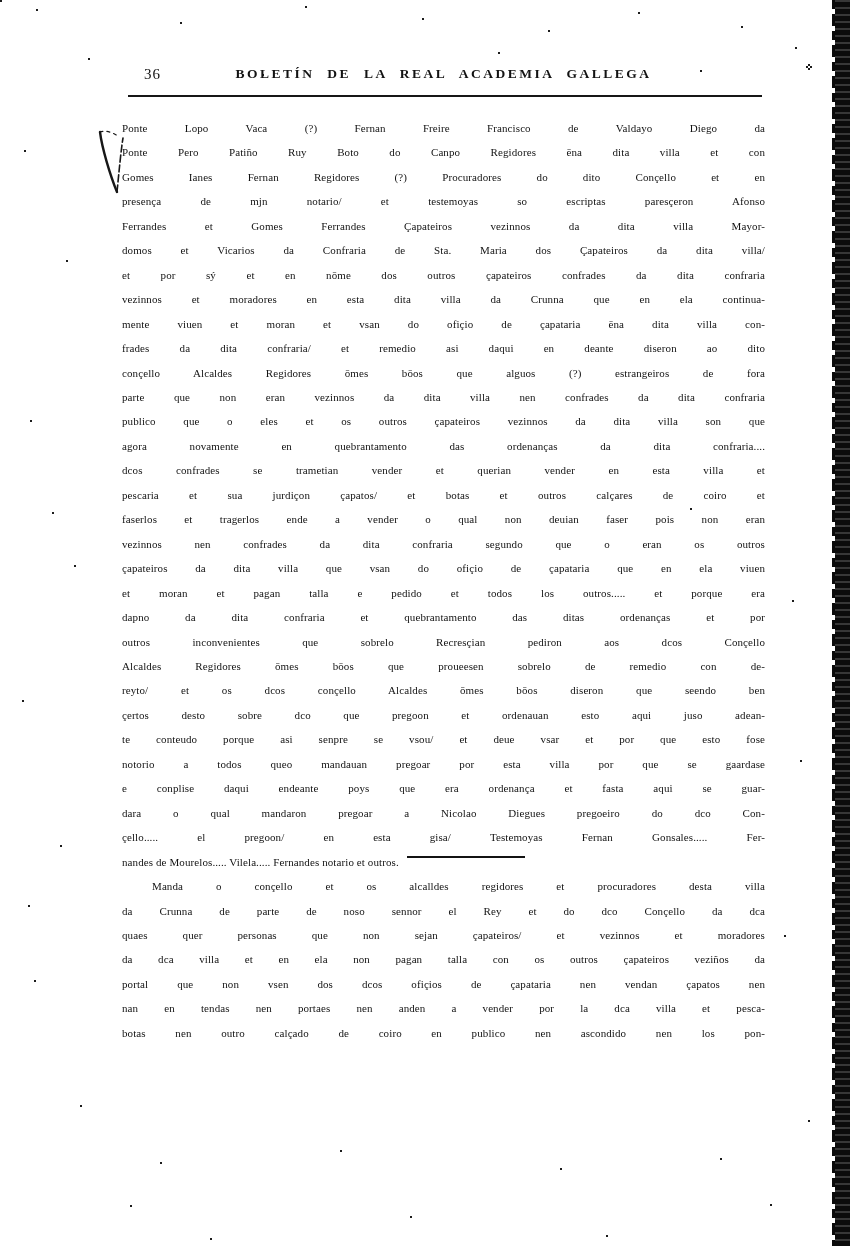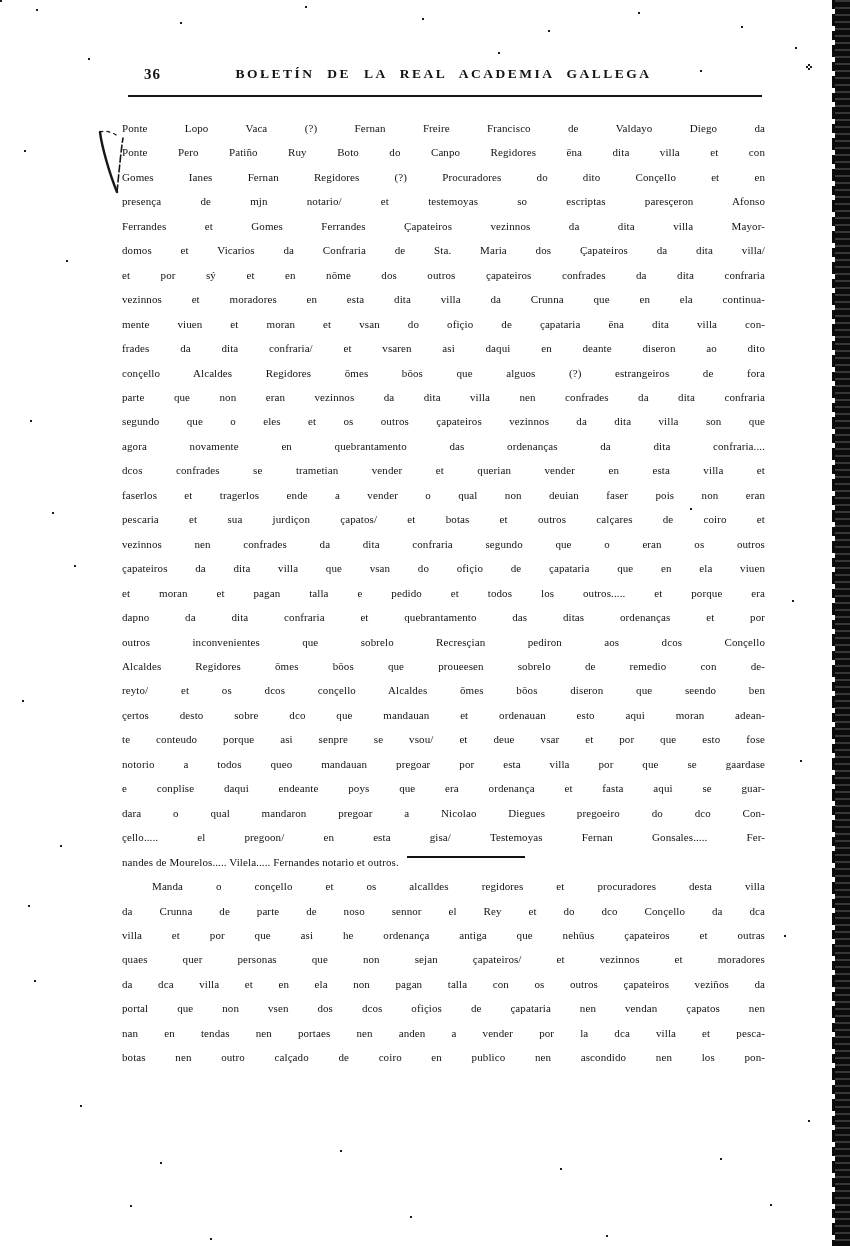--- a/index.html
+++ b/index.html
@@ -57,21 +57,21 @@
     font-size: 13.5px;
     font-weight: bold;
     letter-spacing: 2.5px;
     word-spacing: 7px;
     white-space: nowrap;
   }
   .page-num {
     position: absolute;
     left: 22px; top: 0px;
     font-size: 15px;
-    font-weight: bold;
+    font-weight: normal;
     letter-spacing: 1px;
     word-spacing: normal;
   }
   .head-rule {
     position: absolute;
     top: 95px; left: 128px; width: 634px;
     border-top: 2px solid #161616;
   }
 
   
@@ -138,53 +138,52 @@
       <div>
           <div class="line">Ponte Lopo Vaca (?) Fernan Freire Francisco de Valdayo Diego da</div>
           <div class="line">Ponte Pero Patiño Ruy Boto do Canpo Regidores ēna dita villa et con</div>
           <div class="line">Gomes Ianes Fernan Regidores (?) Procuradores do dito Conçello et en</div>
           <div class="line">presença de mjn notario/ et testemoyas so escriptas paresçeron Afonso</div>
           <div class="line">Ferrandes et Gomes Ferrandes Çapateiros vezinnos da dita villa Mayor-</div>
           <div class="line">domos et Vicarios da Confraria de Sta. Maria dos Çapateiros da dita villa/</div>
           <div class="line">et por sý et en nōme dos outros çapateiros confrades da dita confraria</div>
           <div class="line">vezinnos et moradores en esta dita villa da Crunna que en ela continua-</div>
           <div class="line">mente viuen et moran et vsan do ofiçio de çapataria ēna dita villa con-</div>
-          <div class="line">frades da dita confraria/ et vsaren asi daqui en deante diseron ao dito</div>
+          <div class="line">frades da dita confraria/ et remedio asi daqui en deante diseron ao dito</div>
           <div class="line">conçello Alcaldes Regidores ōmes bōos que alguos (?) estrangeiros de fora</div>
           <div class="line">parte que non eran vezinnos da dita villa nen confrades da dita confraria</div>
-          <div class="line">segundo que o eles et os outros çapateiros vezinnos da dita villa son que</div>
+          <div class="line">publico que o eles et os outros çapateiros vezinnos da dita villa son que</div>
           <div class="line">agora novamente en quebrantamento das ordenanças da dita confraria....</div>
           <div class="line">dcos confrades se trametian vender et querian vender en esta villa et</div>
+          <div class="line">pescaria et sua jurdiçon çapatos/ et botas et outros calçares de coiro et</div>
           <div class="line">faserlos et tragerlos ende a vender o qual non deuian faser pois non eran</div>
-          <div class="line">pescaria et sua jurdiçon çapatos/ et botas et outros calçares de coiro et</div>
           <div class="line">vezinnos nen confrades da dita confraria segundo que o eran os outros</div>
           <div class="line">çapateiros da dita villa que vsan do ofiçio de çapataria que en ela viuen</div>
           <div class="line">et moran et pagan talla e pedido et todos los outros..... et porque era</div>
           <div class="line">dapno da dita confraria et quebrantamento das ditas ordenanças et por</div>
           <div class="line">outros inconvenientes que sobrelo Recresçian pediron aos dcos Conçello</div>
           <div class="line">Alcaldes Regidores ōmes bōos que proueesen sobrelo de remedio con de-</div>
           <div class="line">reyto/ et os dcos conçello Alcaldes ōmes bōos diseron que seendo ben</div>
-          <div class="line">çertos desto sobre dco que mandauan et ordenauan esto aqui moran adean-</div>
+          <div class="line">çertos desto sobre dco que pregoon et ordenauan esto aqui juso adean-</div>
           <div class="line">te conteudo porque asi senpre se vsou/ et deue vsar et por que esto fose</div>
           <div class="line">notorio a todos queo mandauan pregoar por esta villa por que se gaardase</div>
           <div class="line">e conplise daqui endeante poys que era ordenança et fasta aqui se guar-</div>
           <div class="line">dara o qual mandaron pregoar a Nicolao Diegues pregoeiro do dco Con-</div>
           <div class="line">çello..... el pregoon/ en esta gisa/ Testemoyas Fernan Gonsales..... Fer-</div>
         </div>
       <div class="line line-with-dash">
         <span>nandes de Mourelos..... Vilela..... Fernandes notario et outros.</span>
         <span class="end-dash"></span>
       </div>
     </div>
 
     <div class="para para-2">
       <div>
           <div class="line">Manda o conçello et os alcalldes regidores et procuradores desta villa</div>
           <div class="line">da Crunna de parte de noso sennor el Rey et do dco Conçello da dca</div>
-          <div class="line">villa et por que asi he ordenança antiga que nehūus çapateiros et outras</div>
           <div class="line">quaes quer personas que non sejan çapateiros/ et vezinnos et moradores</div>
           <div class="line">da dca villa et en ela non pagan talla con os outros çapateiros veziños da</div>
           <div class="line">portal que non vsen dos dcos ofiçios de çapataria nen vendan çapatos nen</div>
           <div class="line">nan en tendas nen portaes nen anden a vender por la dca villa et pesca-</div>
           <div class="line">botas nen outro calçado de coiro en publico nen ascondido nen los pon-</div>
         </div>
     </div>
 
   </main>
 

